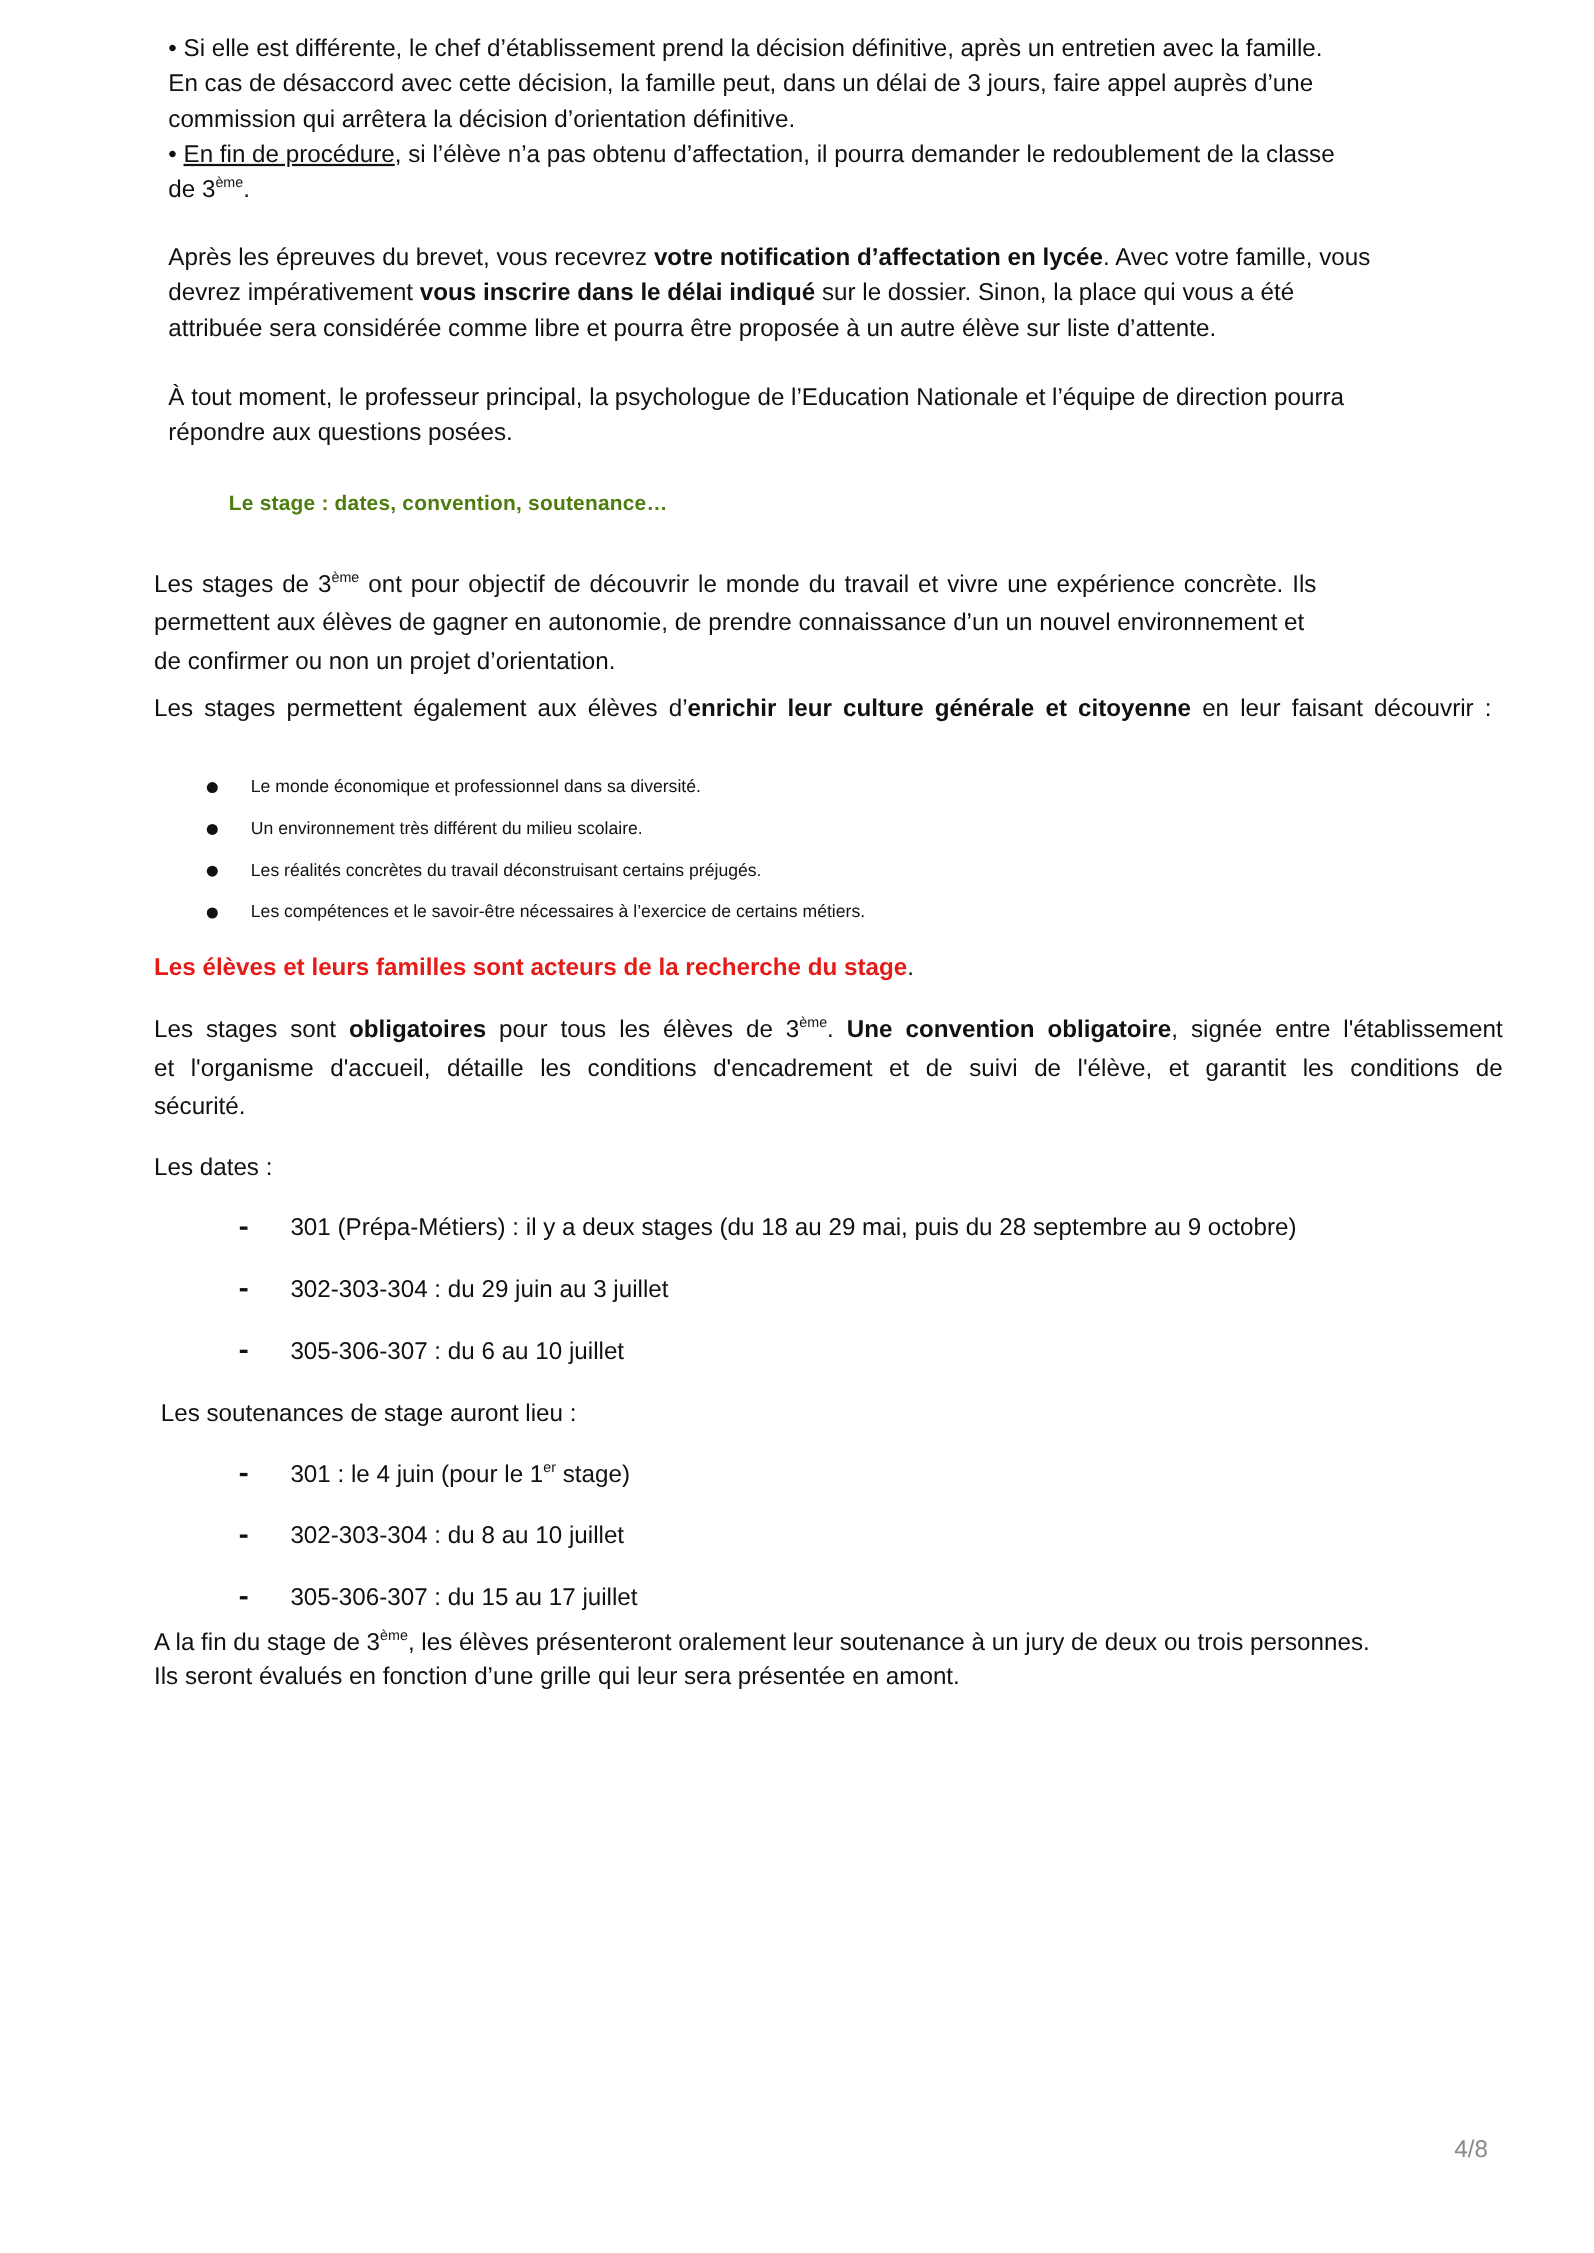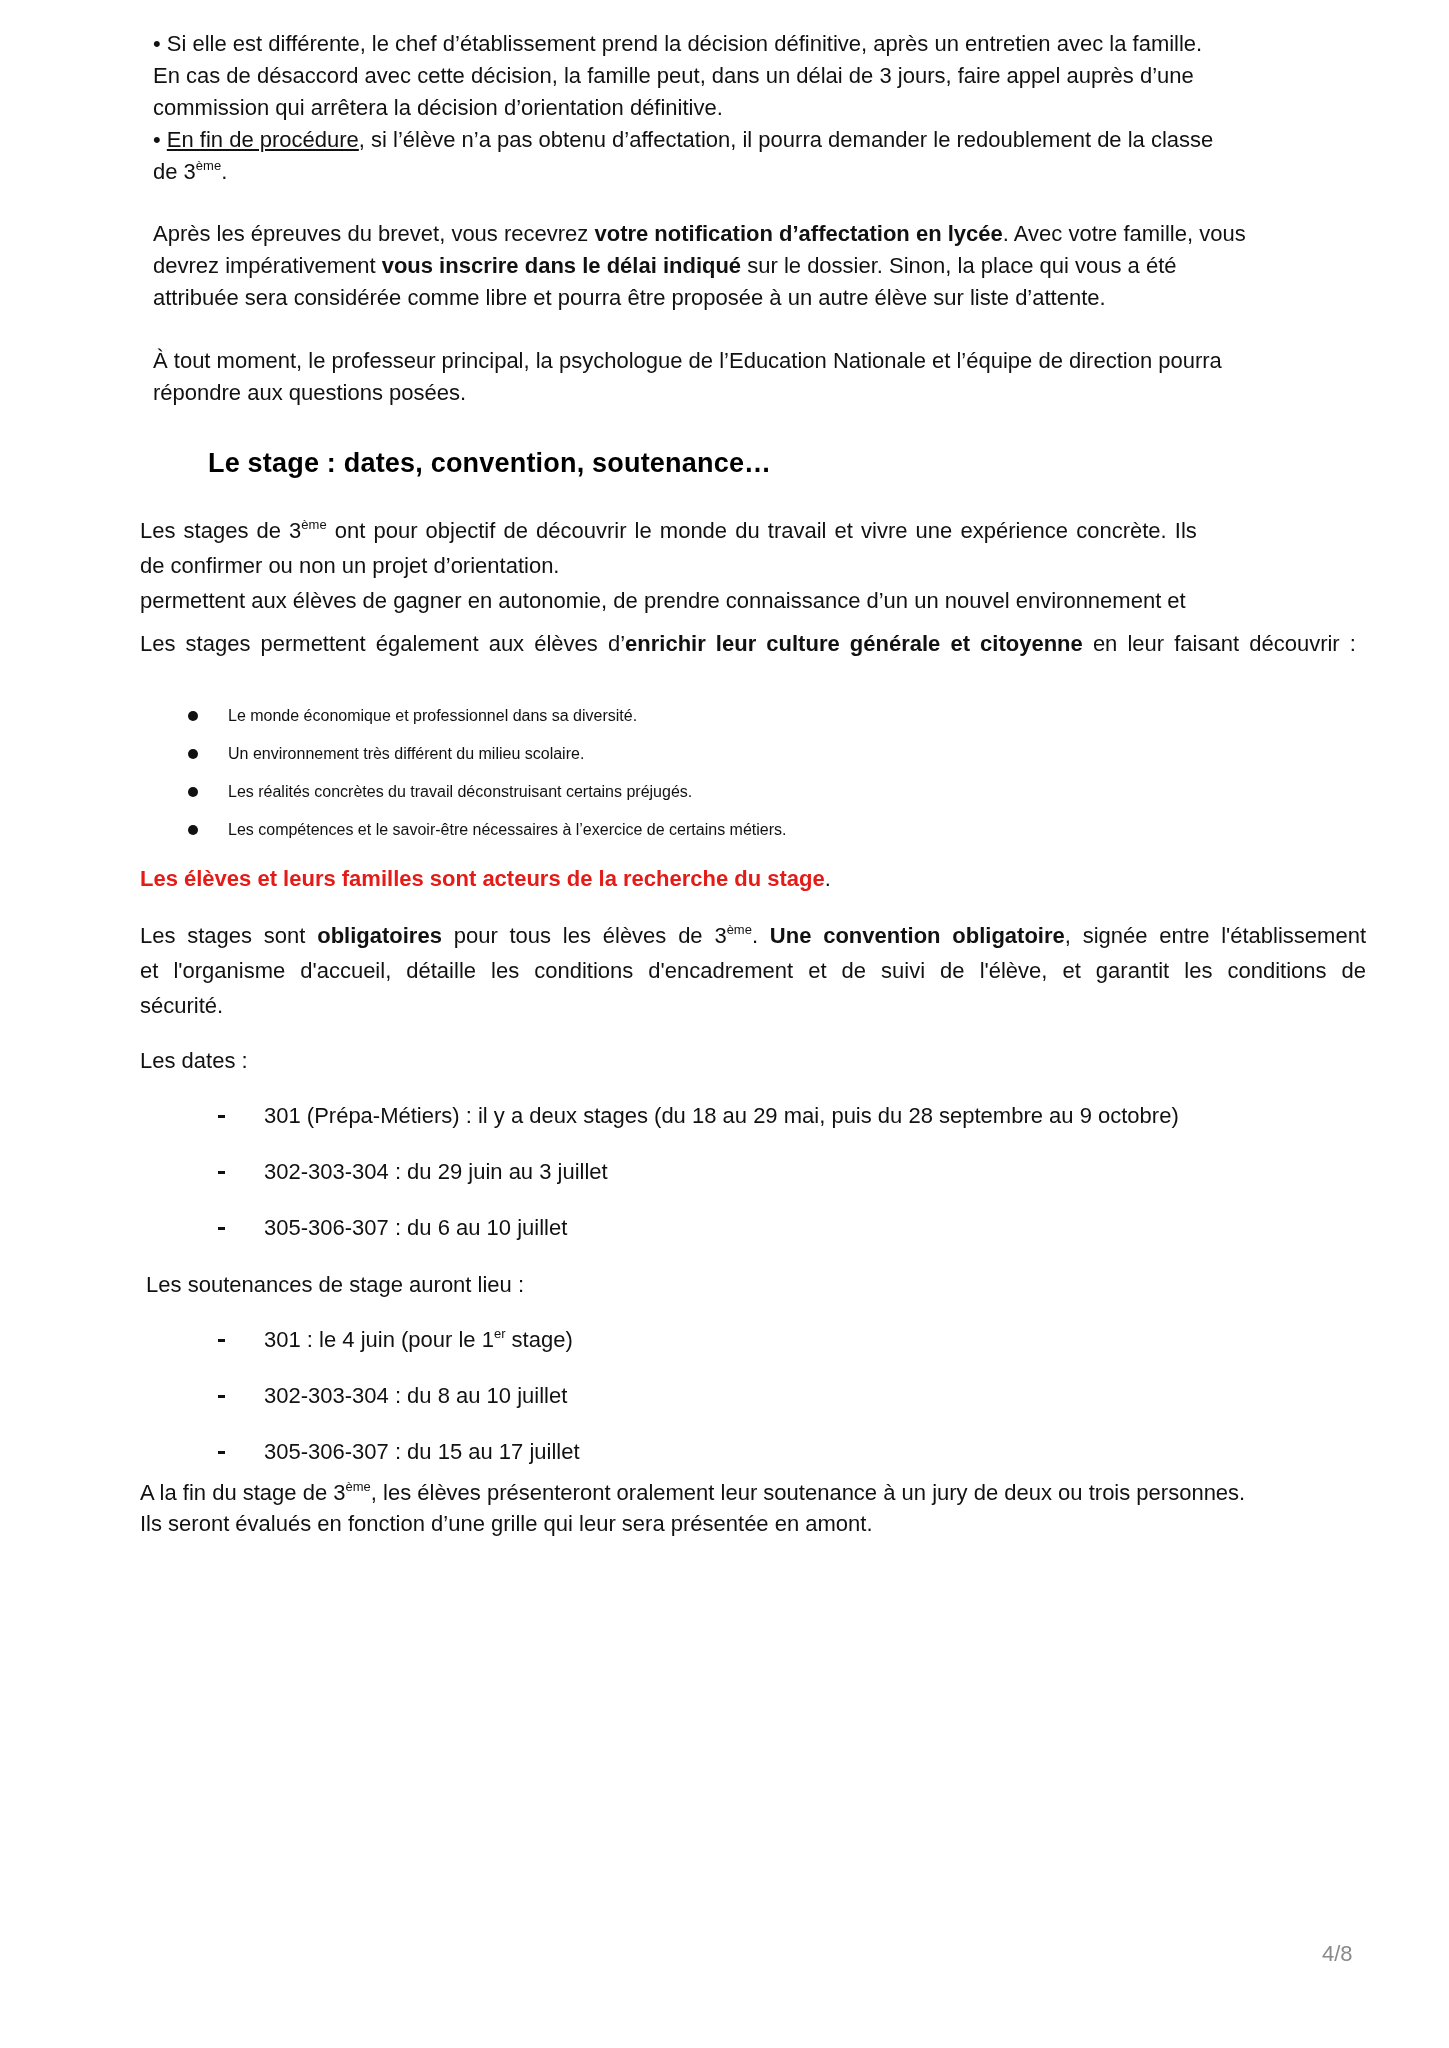--- a/index.html
+++ b/index.html
@@ -12,21 +12,21 @@
     overflow: hidden;
   }
   .page { position: absolute; left: 0; top: 0; width: 1449px; height: 1836px; }
   .blk { position: absolute; font-size: 22px; line-height: 32px; }
   .sup { font-size: 13px; vertical-align: 9px; line-height: 0; }
   b, .b { font-weight: bold; }
   .u { text-decoration: underline; }
   .justify { text-align: justify; text-align-last: left; }
   .heading {
     position: absolute; left: 208px; top: 448px;
-    font-size: 27px; font-weight: bold; color: #000000;
+    font-size: 19px; font-weight: bold; color: #4d7c0f;
     letter-spacing: 0.2px;
   }
   .red { color: #e41b17; font-weight: bold; }
   .bullets { position: absolute; left: 140px; top: 697px; font-size: 16px; }
   .bullets .li { position: relative; height: 38px; line-height: 38px; padding-left: 88px; }
   .bullets .dot {
     position: absolute; left: 48px; top: 14px; width: 10px; height: 10px;
     border-radius: 50%; background: #111;
   }
   .dash-list { position: absolute; left: 140px; font-size: 22px; }
@@ -59,22 +59,22 @@
 
   <div class="blk" style="left:153px; top:345px;">
     <div>À tout moment, le professeur principal, la psychologue de l’Education Nationale et l’équipe de direction pourra</div>
     <div>répondre aux questions posées.</div>
   </div>
 
   <div class="heading">Le stage : dates, convention, soutenance…</div>
 
   <div class="blk" style="left:140px; top:513px; line-height:35px; width:1180px;">
     <div style="word-spacing:2px;"><span>Les stages de 3</span><span class="sup">ème</span><span> ont pour objectif de découvrir le monde du travail et vivre une expérience concrète. Ils</span></div>
+    <div>permettent aux élèves de gagner en autonomie, de prendre connaissance d’un un nouvel environnement et</div>
     <div>de confirmer ou non un projet d’orientation.</div>
-    <div>permettent aux élèves de gagner en autonomie, de prendre connaissance d’un un nouvel environnement et</div>
   </div>
 
   <div class="blk justify" style="left:140px; top:629px; width:1226px; line-height:29px; word-spacing:4px;">
     <span>Les stages permettent également aux élèves d’</span><b>enrichir leur culture générale et citoyenne</b><span> en leur faisant découvrir :</span>
   </div>
 
   <div class="bullets">
     <div class="li"><span class="dot"></span><span>Le monde économique et professionnel dans sa diversité.</span></div>
     <div class="li"><span class="dot"></span><span>Un environnement très différent du milieu scolaire.</span></div>
     <div class="li"><span class="dot"></span><span>Les réalités concrètes du travail déconstruisant certains préjugés.</span></div>

